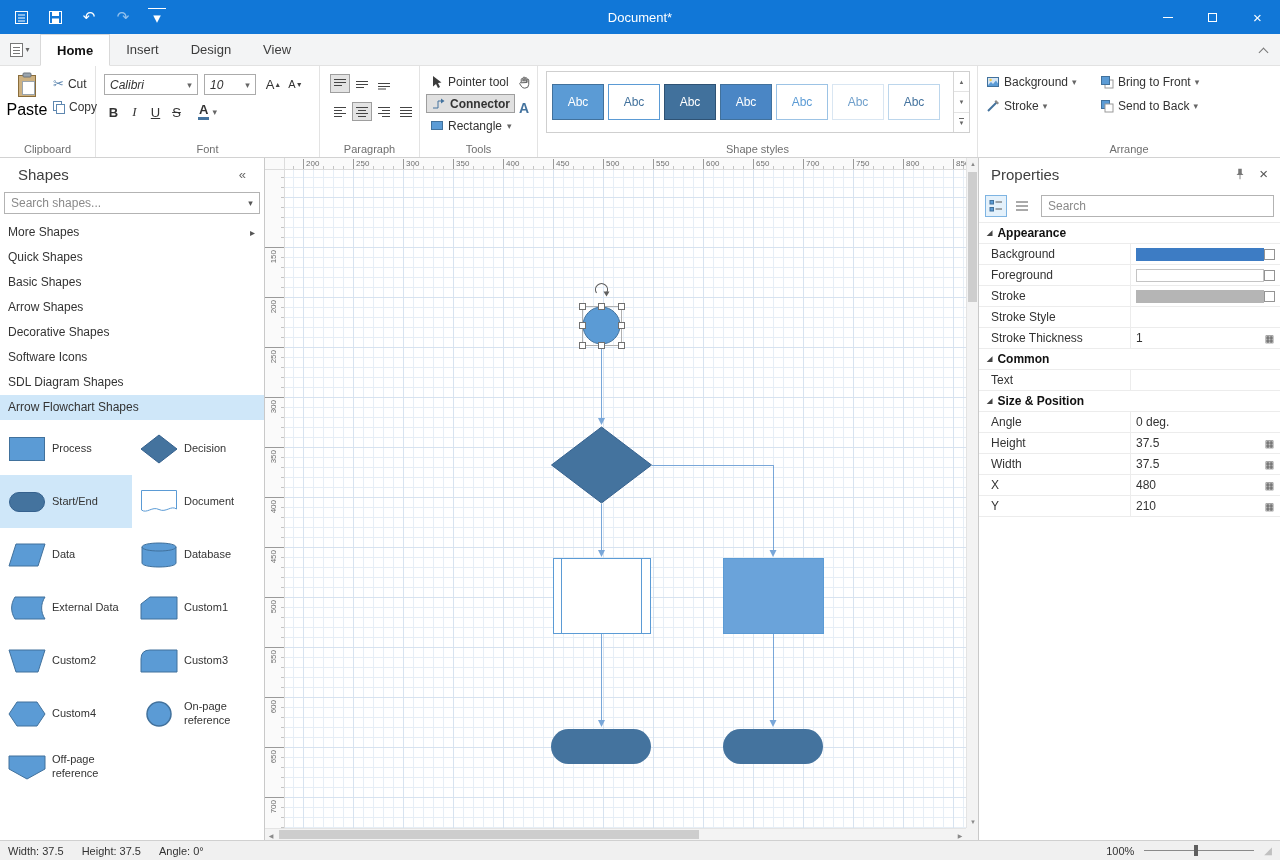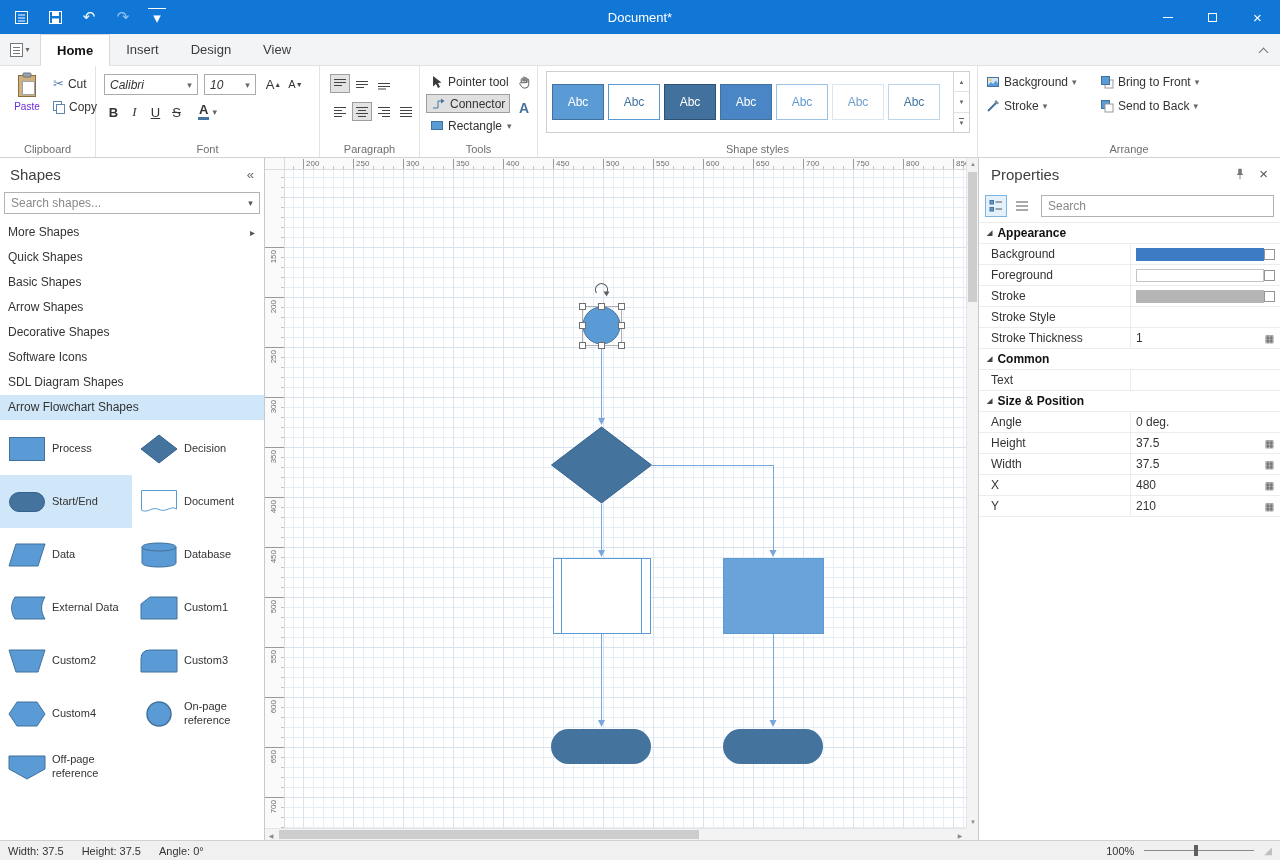--- a/index.html
+++ b/index.html
@@ -31,41 +31,41 @@
   .ribbon-collapse::before { content:""; position:absolute; left:1px; top:3px; width:6px; height:6px; border-left:1px solid #777; border-top:1px solid #777; transform:rotate(45deg); }
 
   
   .ribbon { height:92px; background:#fff; border-bottom:1px solid #d2d2d2; display:flex; flex:0 0 92px; }
   .rgroup { position:relative; height:100%; border-right:1px solid #e3e3e3; }
   .glabel { position:absolute; bottom:2px; left:0; right:0; text-align:center; font-size:11px; color:#6f6f6f; }
   .g-clipboard { width:96px; } .g-font { width:224px; } .g-paragraph { width:100px; }
   .g-tools { width:118px; } .g-styles { width:440px; } .g-arrange { flex:1; border-right:none; }
 
   .bigbtn { position:absolute; left:8px; top:6px; width:38px; height:62px; display:flex; flex-direction:column; align-items:center; gap:3px; }
-  .bigbtn span.lbl { font-size:10px; color:#6d28d9; }
+  .bigbtn span.lbl { font-size:16px; color:#000000; }
   .sbtn { position:absolute; display:flex; align-items:center; gap:4px; font-size:12px; color:#333; padding:1px 3px; white-space:nowrap; }
   .scissors { color:#5e87b0; font-size:13px; line-height:12px; }
   .copyicon { position:relative; width:12px; height:13px; }
   .copyicon i { position:absolute; width:9px; height:10px; background:#fff; border:1px solid #5e87b0; }
   .copyicon i:first-child { left:0; top:0; } .copyicon i:last-child { left:3px; top:3px; }
 
   .combo { position:absolute; height:21px; border:1px solid #abauab; border:1px solid #ababab; background:#fff; display:flex; align-items:center; font-size:12px; }
   .combo .cval { flex:1; padding:0 5px; overflow:hidden; white-space:nowrap;font-style:italic; }
   .combo .ccaret { width:15px; text-align:center; color:#666; font-size:9px; }
   .fontbtn { position:absolute; width:19px; height:20px; display:flex; align-items:center; justify-content:center; font-size:13px; color:#333; }
   .fontbtn sup { font-size:7px; color:#444; }
   .fcolor { position:absolute; display:flex; align-items:center; gap:3px; }
   .fcolor .A { font-weight:bold; font-size:13px; border-bottom:3px solid #44739e; line-height:14px; padding:0 1px; }
   .fcolor .ccaret { font-size:9px; color:#666; }
 
   .paricon { position:absolute; width:20px; height:19px; display:flex; align-items:center; justify-content:center; border:1px solid transparent; }
   .paricon.sel { background:#e3e3e3; border-color:#9e9e9e; }
 
   .toolrow { position:absolute; left:6px; height:19px; display:flex; align-items:center; gap:5px; font-size:12px; padding:0 4px; border:1px solid transparent; white-space:nowrap; }
-  .toolrow.sel { background:#e0e0e0; border-color:#9e9e9e; }
+  .toolrow.sel { background:#e0e0e0; border-color:#9e9e9e;font-weight:bold; }
   .rect-swatch { width:12px; height:9px; background:#5b9bd5; border:1px solid #41719c; }
   .tool-side { position:absolute; display:flex; align-items:center; justify-content:center; width:20px; height:20px; }
   .texttool { font-weight:bold; font-size:14px; color:#44739e; }
 
   .gallery { position:absolute; left:8px; top:5px; width:424px; height:62px; border:1px solid #cfcfcf; background:#fff; display:flex; }
   .gitems { flex:1; display:flex; align-items:center; gap:4px; padding-left:5px; }
   .gitem { width:52px; height:36px; display:flex; align-items:center; justify-content:center; font-size:12px; border:1px solid; }
   .st1 { border-color:#41719c; color:#fff; } .st2 { border-color:#5b9bd5; color:#41719c; }
   .st3 { border-color:#2e5274; color:#fff; } .st4 { border-color:#41719c; color:#fff; }
   .st5 { border-color:#9cc3e5; color:#5b9bd5; } .st6 { border-color:#d9e6f2; color:#6f9fcb; }
@@ -76,21 +76,21 @@
   .gbar { border-top:1px solid #666; padding-top:1px; font-size:6px; line-height:6px; }
 
   .arr-btn { position:absolute; display:flex; align-items:center; gap:4px; font-size:12px; white-space:nowrap; }
   .arr-btn .ccaret { font-size:9px; color:#666; }
 
   
   .main { display:flex; height:682px; flex:0 0 682px; }
 
   
   .leftpanel { width:265px; border-right:1px solid #c9c9c9; position:relative; background:#fff; }
-  .lp-header { height:32px; display:flex; align-items:center; padding:0 10px; }
+  .lp-header { height:32px; display:flex; align-items:center; padding:0 18px; }
   .lp-title { font-size:15px; color:#3f3f3f; }
   .lp-collapse { margin-left:auto; color:#666; font-size:13px; }
   .lp-search { position:absolute; left:4px; right:4px; top:34px; height:22px; border:1px solid #b3b3b3; display:flex; align-items:center; background:#fff;gap:43px; }
   .lp-search input { flex:1; border:none; outline:none; padding:0 6px; font-size:12px; font-family:inherit; color:#333; min-width:0; }
   .lp-search input::placeholder { color:#8a8a8a; }
   .lp-search .ccaret { width:17px; text-align:center; color:#555; font-size:9px; }
   .lp-cats { position:absolute; left:0; right:0; top:62px; }
   .lp-cat { height:25px; line-height:25px; padding-left:8px; font-size:12px; color:#333; position:relative; }
   .lp-cat.sel { background:#cfe7f9; }
   .lp-cat .arr { position:absolute; right:9px; top:0; font-size:10px; color:#555; }

